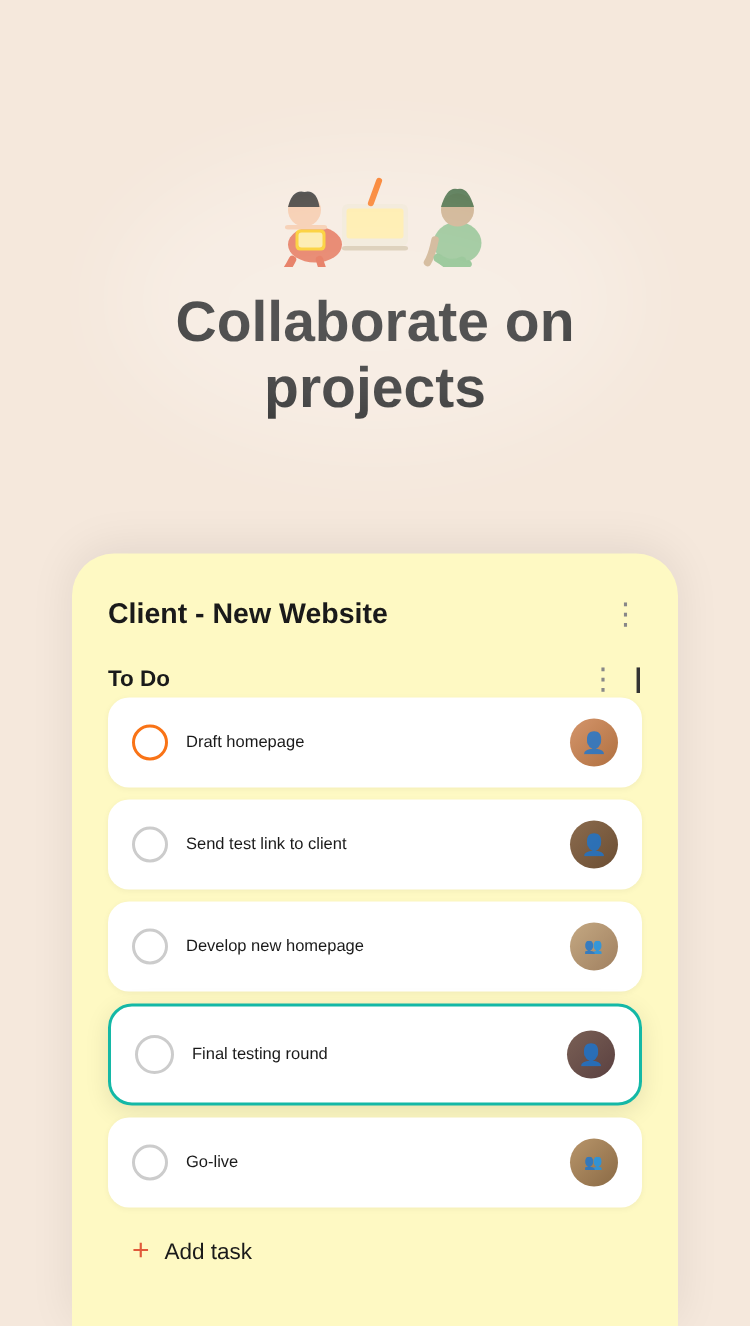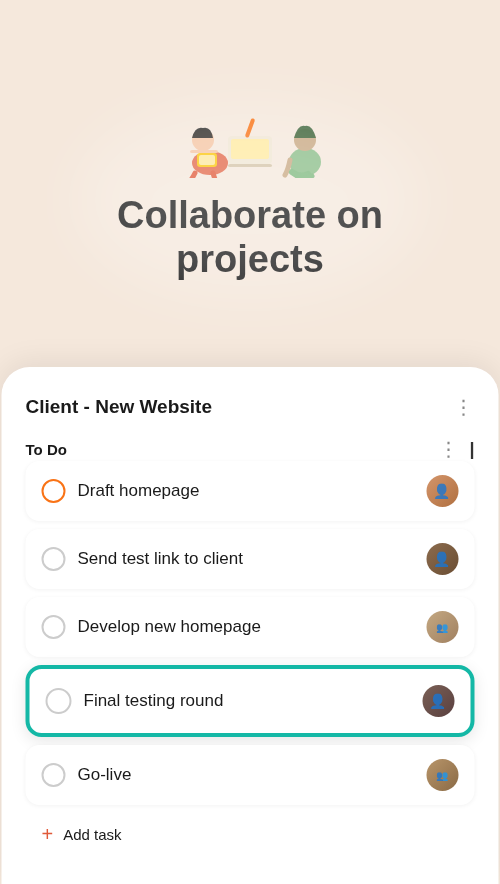--- a/index.html
+++ b/index.html
@@ -35,22 +35,22 @@
       line-height: 1.15;
       padding: 0 40px;
       margin-bottom: 32px;
     }
 
     .card-container {
       position: absolute;
       bottom: 0;
       left: 50%;
       transform: translateX(-50%);
-      width: 497px;
-      background: #ffffff;
+      width: 404px;
+      background: #fef9c3;
       border-radius: 28px 28px 0 0;
       padding: 28px 24px 24px;
       box-shadow: 0 -4px 30px rgba(0,0,0,0.08);
     }
 
     .card-header {
       display: flex;
       justify-content: space-between;
       align-items: center;
       margin-bottom: 18px;
@@ -98,21 +98,21 @@
       border-radius: 14px;
       padding: 14px 16px;
       display: flex;
       align-items: center;
       justify-content: space-between;
       box-shadow: 0 1px 4px rgba(0,0,0,0.05);
     }
 
     .task-item.highlighted {
       background: #fff;
-      border: 4px solid #14b8a6;
+      border: 2px solid #14b8a6;
       border-radius: 16px;
     }
 
     .task-left {
       display: flex;
       align-items: center;
       gap: 12px;
     }
 
     .task-circle {
@@ -129,21 +129,21 @@
     .task-circle.orange {
       border: 2px solid #f97316;
     }
 
     .task-circle.larger {
       width: 26px;
       height: 26px;
     }
 
     .task-text {
-      font-size: 17px;
+      font-size: 11px;
       color: #1a1a1a;
       font-weight: 400;
     }
 
     .avatar {
       width: 32px;
       height: 32px;
       border-radius: 50%;
       overflow: hidden;
       flex-shrink: 0;

